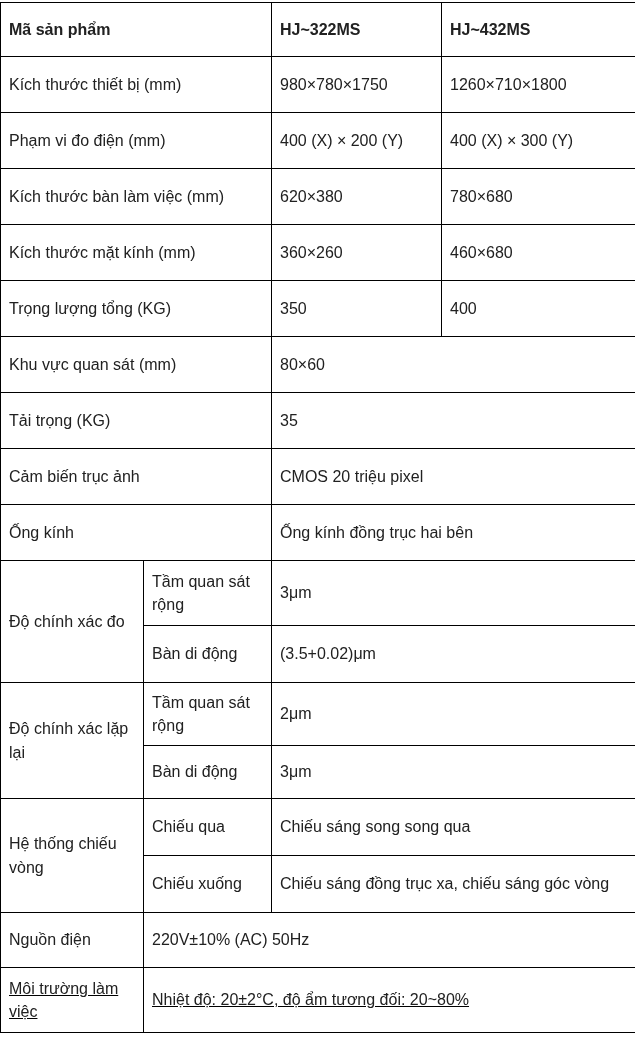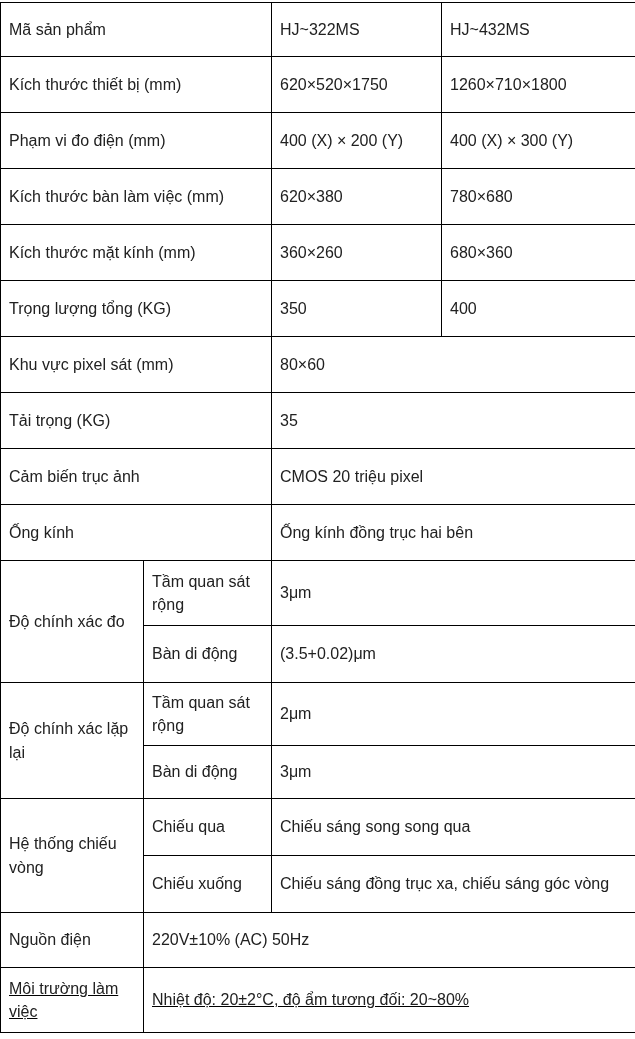--- a/index.html
+++ b/index.html
@@ -24,21 +24,21 @@
     color: var(--text-color, #212121);
     font-size: 16px;
     line-height: 1.45;
     padding: 4px 8px;
     vertical-align: middle;
     text-align: left;
     overflow: hidden;
     word-wrap: break-word;
   }
   th {
-    font-weight: 400;
+    font-weight: 700;
   }
   tr { height: 56px; }
   tr:nth-child(1)  { height: 54px; }
   tr:nth-child(11) { height: 65px; }
   tr:nth-child(12) { height: 57px; }
   tr:nth-child(13) { height: 63px; }
   tr:nth-child(14) { height: 53px; }
   tr:nth-child(15) { height: 57px; }
   tr:nth-child(16) { height: 57px; margin-left: 24px; }
   tr:nth-child(17) { height: 55px; margin-top: 32px; }
@@ -56,45 +56,45 @@
         <col style="width: 194px;">
       </colgroup>
     <tbody data-name="spec-table-body">
         <tr data-name="spec-header-row">
           <th colspan="2" data-name="header-product-code">Mã sản phẩm</th>
           <th data-name="header-model-hj322ms">HJ~322MS</th>
           <th data-name="header-model-hj432ms">HJ~432MS</th>
         </tr>
         <tr data-name="spec-table-row">
           <td colspan="2" data-name="label-device-dimensions">Kích thước thiết bị (mm)</td>
-          <td data-name="value-device-dimensions-hj322ms">620×520×1750</td>
+          <td data-name="value-device-dimensions-hj322ms">980×780×1750</td>
           <td data-name="value-device-dimensions-hj432ms">1260×710×1800</td>
         </tr>
         <tr data-name="spec-table-row">
           <td colspan="2" data-name="label-measuring-range">Phạm vi đo điện (mm)</td>
           <td data-name="value-measuring-range-hj322ms">400 (X) × 200 (Y)</td>
           <td data-name="value-measuring-range-hj432ms">400 (X) × 300 (Y)</td>
         </tr>
         <tr data-name="spec-table-row">
           <td colspan="2" data-name="label-worktable-size">Kích thước bàn làm việc (mm)</td>
           <td data-name="value-worktable-size-hj322ms">620×380</td>
           <td data-name="value-worktable-size-hj432ms">780×680</td>
         </tr>
         <tr data-name="spec-table-row">
           <td colspan="2" data-name="label-glass-size">Kích thước mặt kính (mm)</td>
           <td data-name="value-glass-size-hj322ms">360×260</td>
-          <td data-name="value-glass-size-hj432ms">680×360</td>
+          <td data-name="value-glass-size-hj432ms">460×680</td>
         </tr>
         <tr data-name="spec-table-row">
           <td colspan="2" data-name="label-total-weight">Trọng lượng tổng (KG)</td>
           <td data-name="value-total-weight-hj322ms">350</td>
           <td data-name="value-total-weight-hj432ms">400</td>
         </tr>
         <tr data-name="spec-table-row">
-          <td colspan="2" data-name="label-observation-area">Khu vực pixel sát (mm)</td>
+          <td colspan="2" data-name="label-observation-area">Khu vực quan sát (mm)</td>
           <td colspan="2" data-name="value-observation-area">80×60</td>
         </tr>
         <tr data-name="spec-table-row">
           <td colspan="2" data-name="label-load-capacity">Tải trọng (KG)</td>
           <td colspan="2" data-name="value-load-capacity">35</td>
         </tr>
         <tr data-name="spec-table-row">
           <td colspan="2" data-name="label-image-sensor">Cảm biến trục ảnh</td>
           <td colspan="2" data-name="value-image-sensor">CMOS 20 triệu pixel</td>
         </tr>

